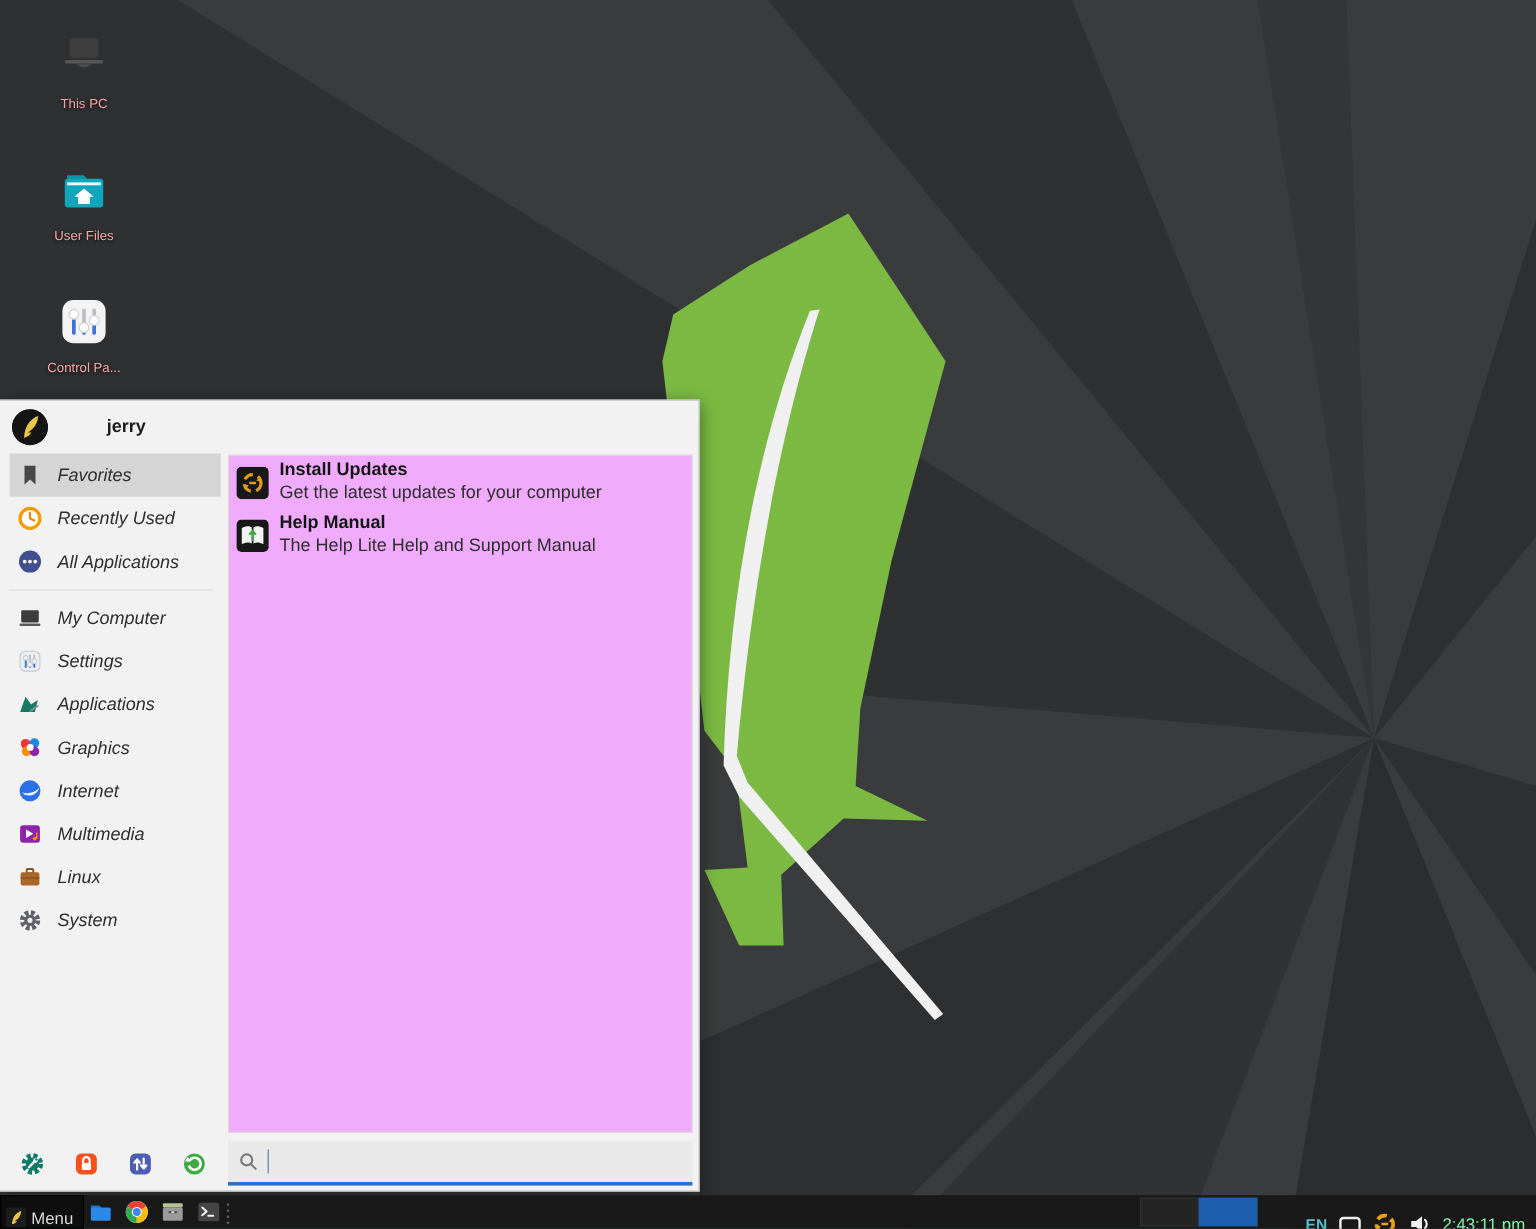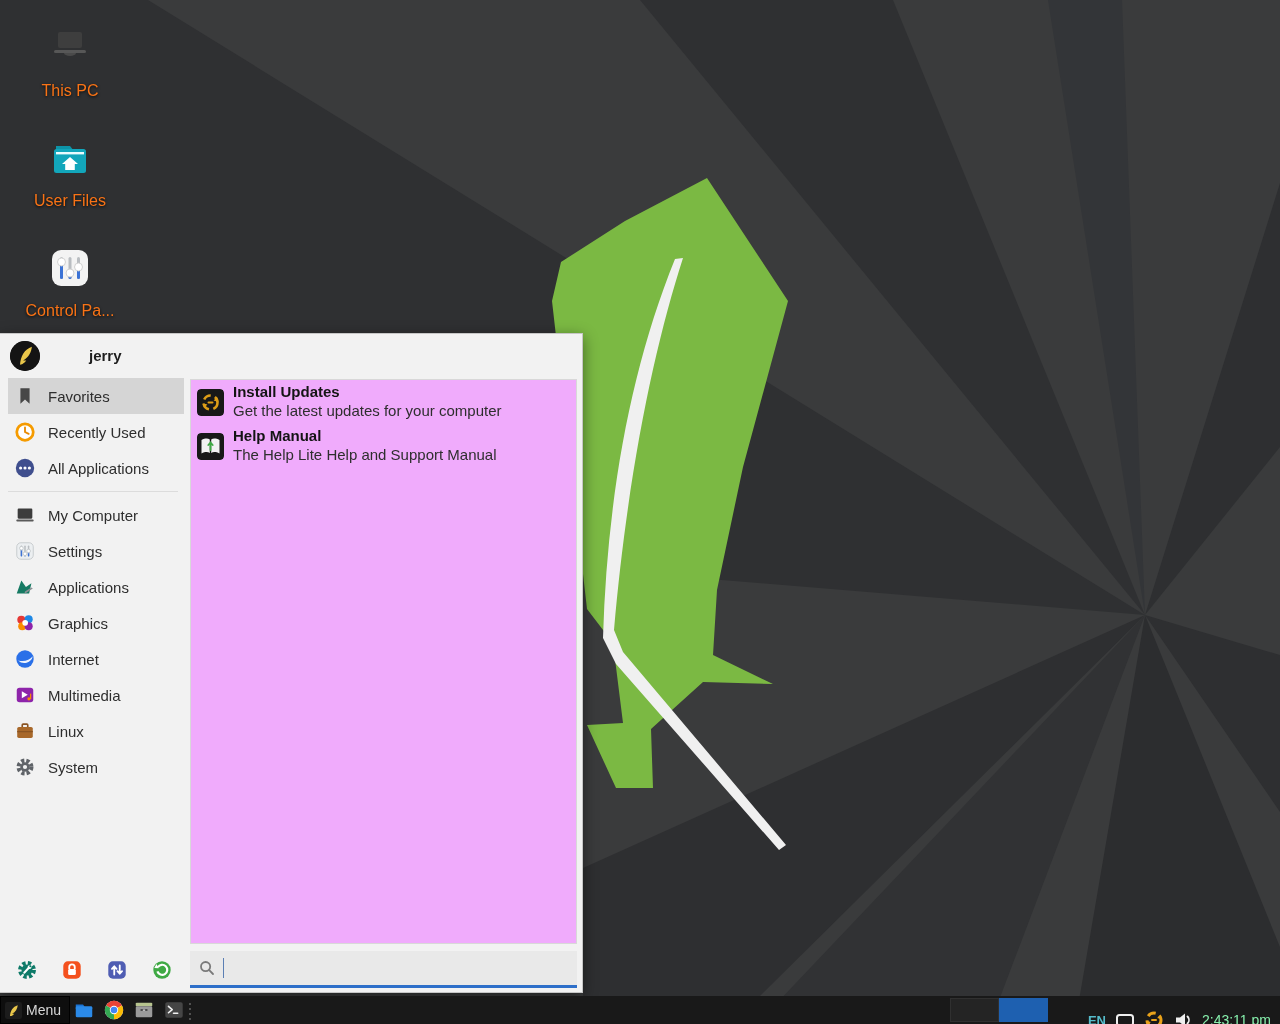--- a/index.html
+++ b/index.html
@@ -3,35 +3,35 @@
 <meta charset="utf-8">
 <style>
   * { margin:0; padding:0; box-sizing:border-box; }
   html,body { width:1280px; height:1024px; overflow:hidden; font-family:"Liberation Sans",sans-serif; }
   body { position:relative; background:#3a3b3c; }
 
   
   #wallpaper { position:absolute; inset:0; }
 
   
-  .dicon { position:absolute; width:116px; left:12px; text-align:center; color:#f97316; font-size:16px; }
+  .dicon { position:absolute; width:116px; left:12px; text-align:center; color:#fca5a5; font-size:11px; }
   .dicon .ic { width:48px; height:48px; margin:0 auto 6px auto; }
   .dicon .lbl { text-shadow:0 1px 3px rgba(0,0,0,.85); white-space:nowrap; }
 
   
   #menu { position:absolute; left:0; top:333px; width:583px; height:660px;
           background:#f2f2f2; border:1px solid #c6c6c6; border-left:none;
           box-shadow:0 4px 14px rgba(0,0,0,.45); }
   #menu-header { position:absolute; left:0; top:0; width:100%; height:44px; }
   #avatar { position:absolute; left:10px; top:7px; width:30px; height:30px; border-radius:50%;
             background:#141414; overflow:hidden; }
   #user-name { position:absolute; left:46px; top:0; line-height:44px; font-weight:bold;
                font-size:15px; color:#1d1d1d;margin-left:43px; }
 
-  #sidebar { position:absolute; left:0; top:44px; width:186px; bottom:46px; }
+  #sidebar { position:absolute; left:0; top:44px; width:186px; bottom:46px;font-style:italic; }
   .side-item { display:flex; align-items:center; height:36px; margin:0 2px 0 8px;
                padding-left:6px; cursor:default; }
   .side-item.sel { background:#d5d5d5; }
   .side-item .sic { width:22px; height:22px; flex:0 0 22px; }
   .side-item .stxt { margin-left:12px; font-size:15px; color:#2e2e2e; white-space:nowrap; }
   .side-sep { height:1px; background:#dcdcdc; margin:5px 8px 5px 8px; }
 
   #action-row { position:absolute; left:16px; bottom:11px; display:flex; gap:23px; }
   .act-ic { width:22px; height:22px; cursor:pointer; }
 
@@ -44,21 +44,21 @@
   .app-item .adesc  { font-size:15px; color:#2e2e2e; }
 
   #search-box { position:absolute; left:190px; top:617px; width:387px; height:37px;
                 background:#e9e9e9; border-bottom:3px solid #2e6fc9;
                 display:flex; align-items:center; padding-left:9px; }
   #search-caret { width:1px; height:20px; background:#5b7fb4; margin-left:8px; }
 
   
   #taskbar { position:absolute; left:0; bottom:0; width:1280px; height:28px; background:#191919; }
   #menu-button { position:absolute; left:0; top:0; width:70px; height:28px; background:#0e0e0e;
-                 border:1px solid #000; display:flex; align-items:center; gap:4px; padding-left:4px;
+                 border:1px solid #000; display:flex; align-items:flex-end; gap:4px; padding-left:4px;
                  cursor:pointer; }
   #menu-button .mtxt { color:#d8d8d8; font-size:14px; }
   #task-launchers { position:absolute; left:73px; top:3px; display:flex; gap:8px; }
   .tl-ic { width:22px; height:22px; cursor:pointer; }
   #grip { position:absolute; left:189px; top:7px; display:flex; flex-direction:column; gap:3px; }
   #grip i { width:2px; height:2px; border-radius:50%; background:#636363; display:block; }
 
   #pager { position:absolute; left:950px; top:2px; display:flex; }
   .pg-cell { width:49px; height:24px; }
   .pg-cell.inactive { background:#242424; border:1px solid #303030; }

